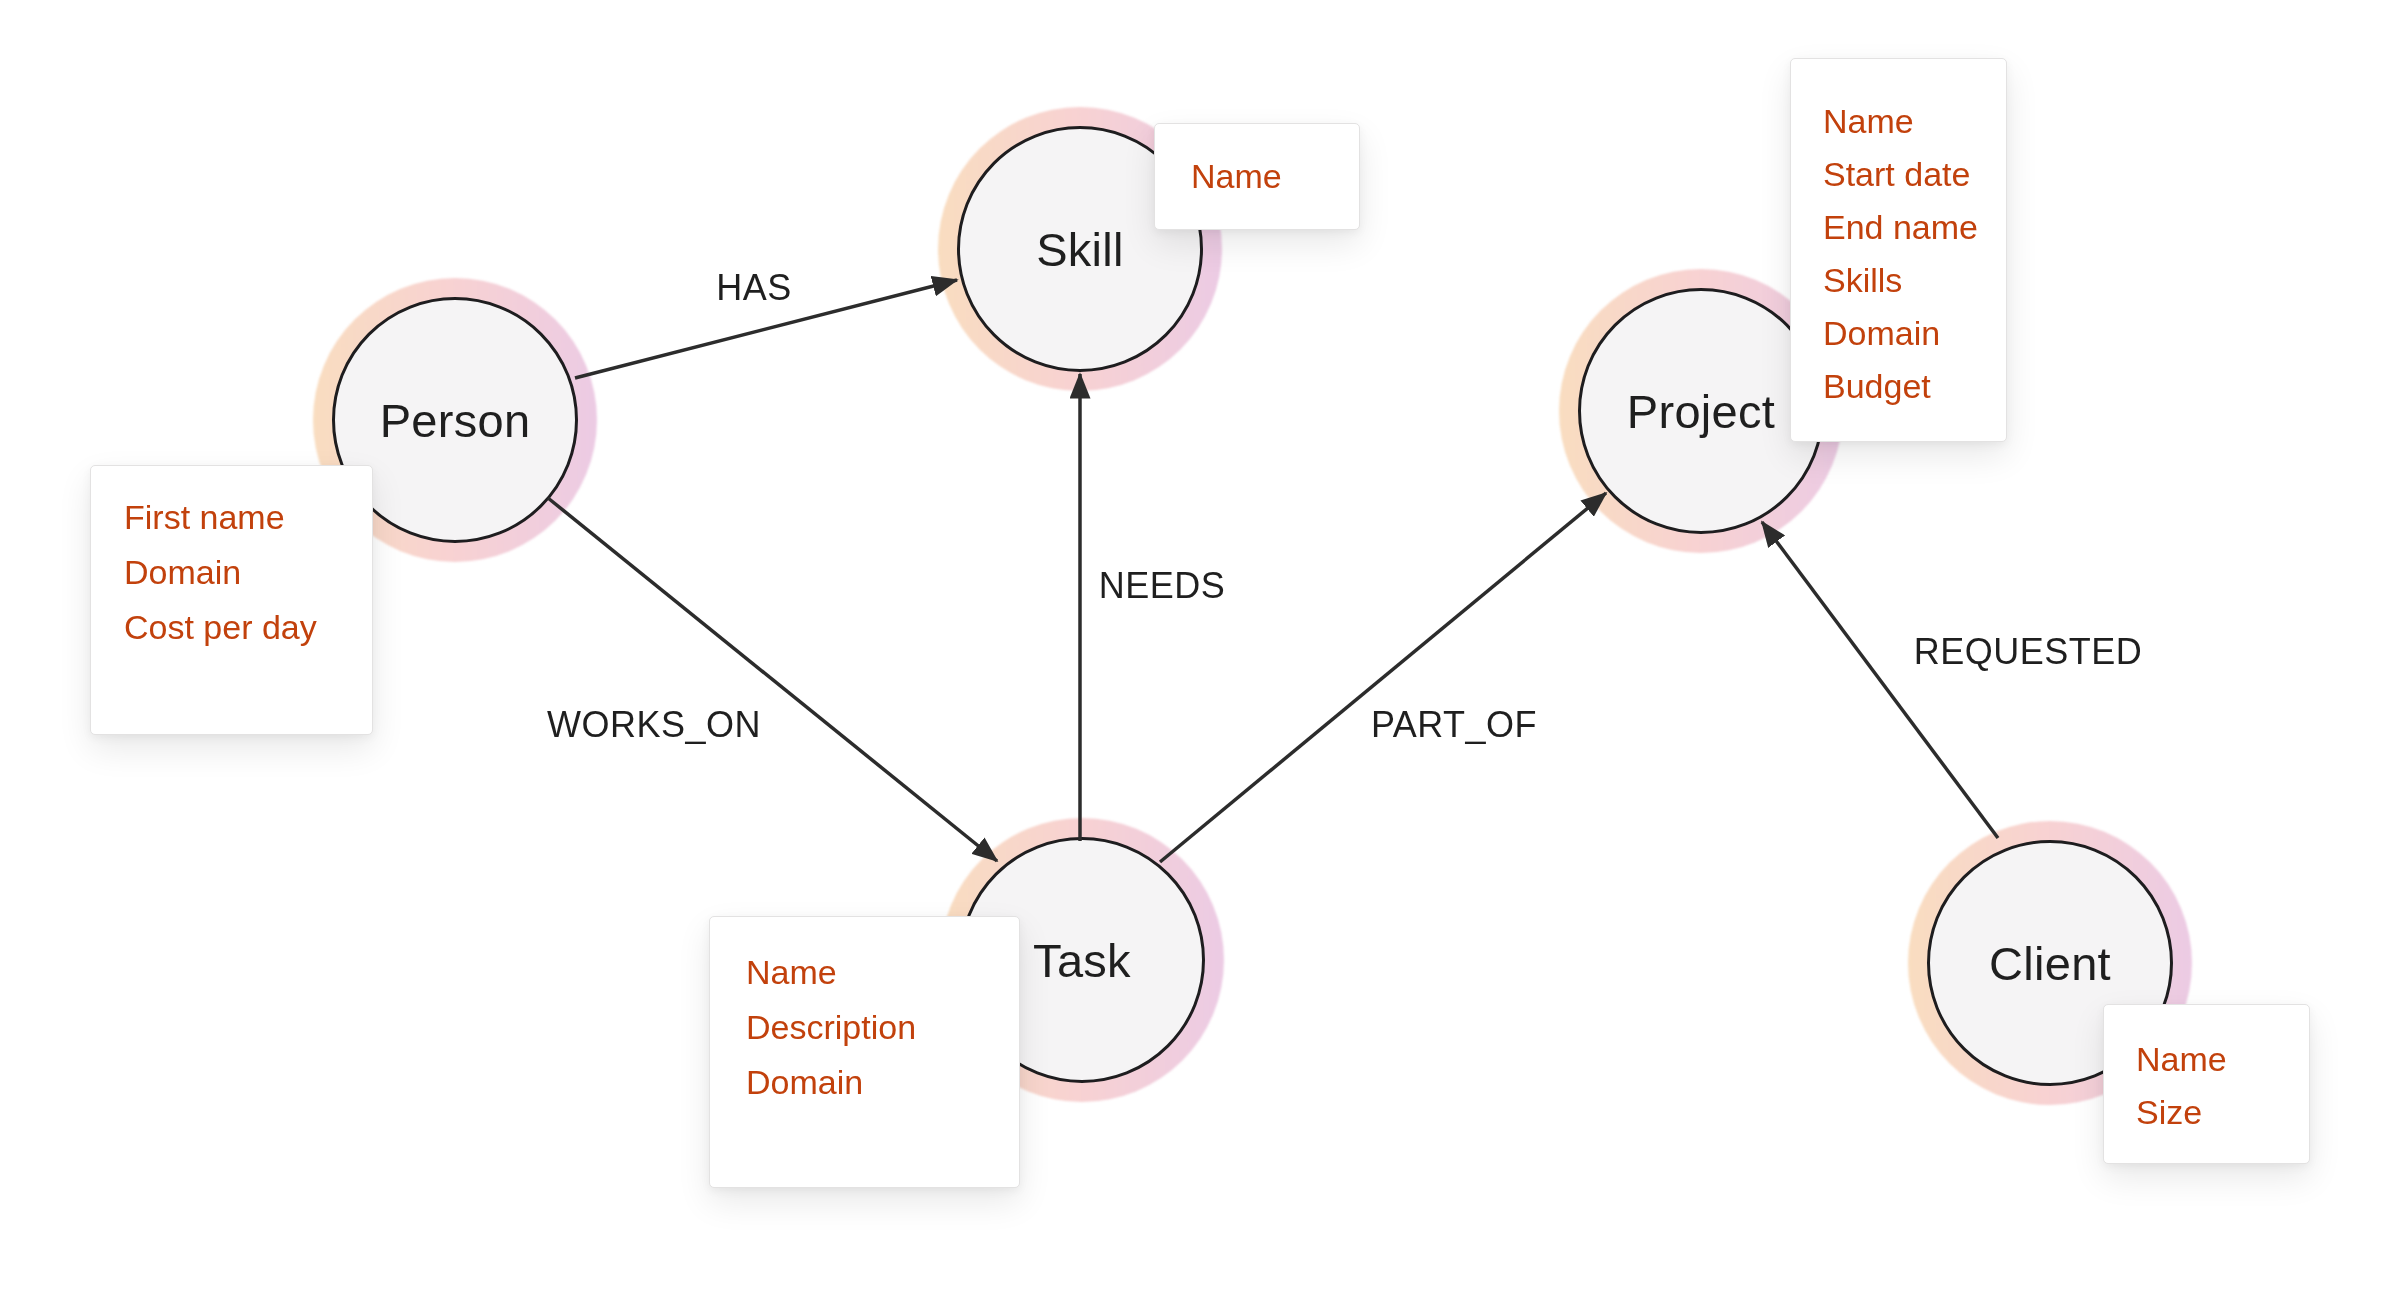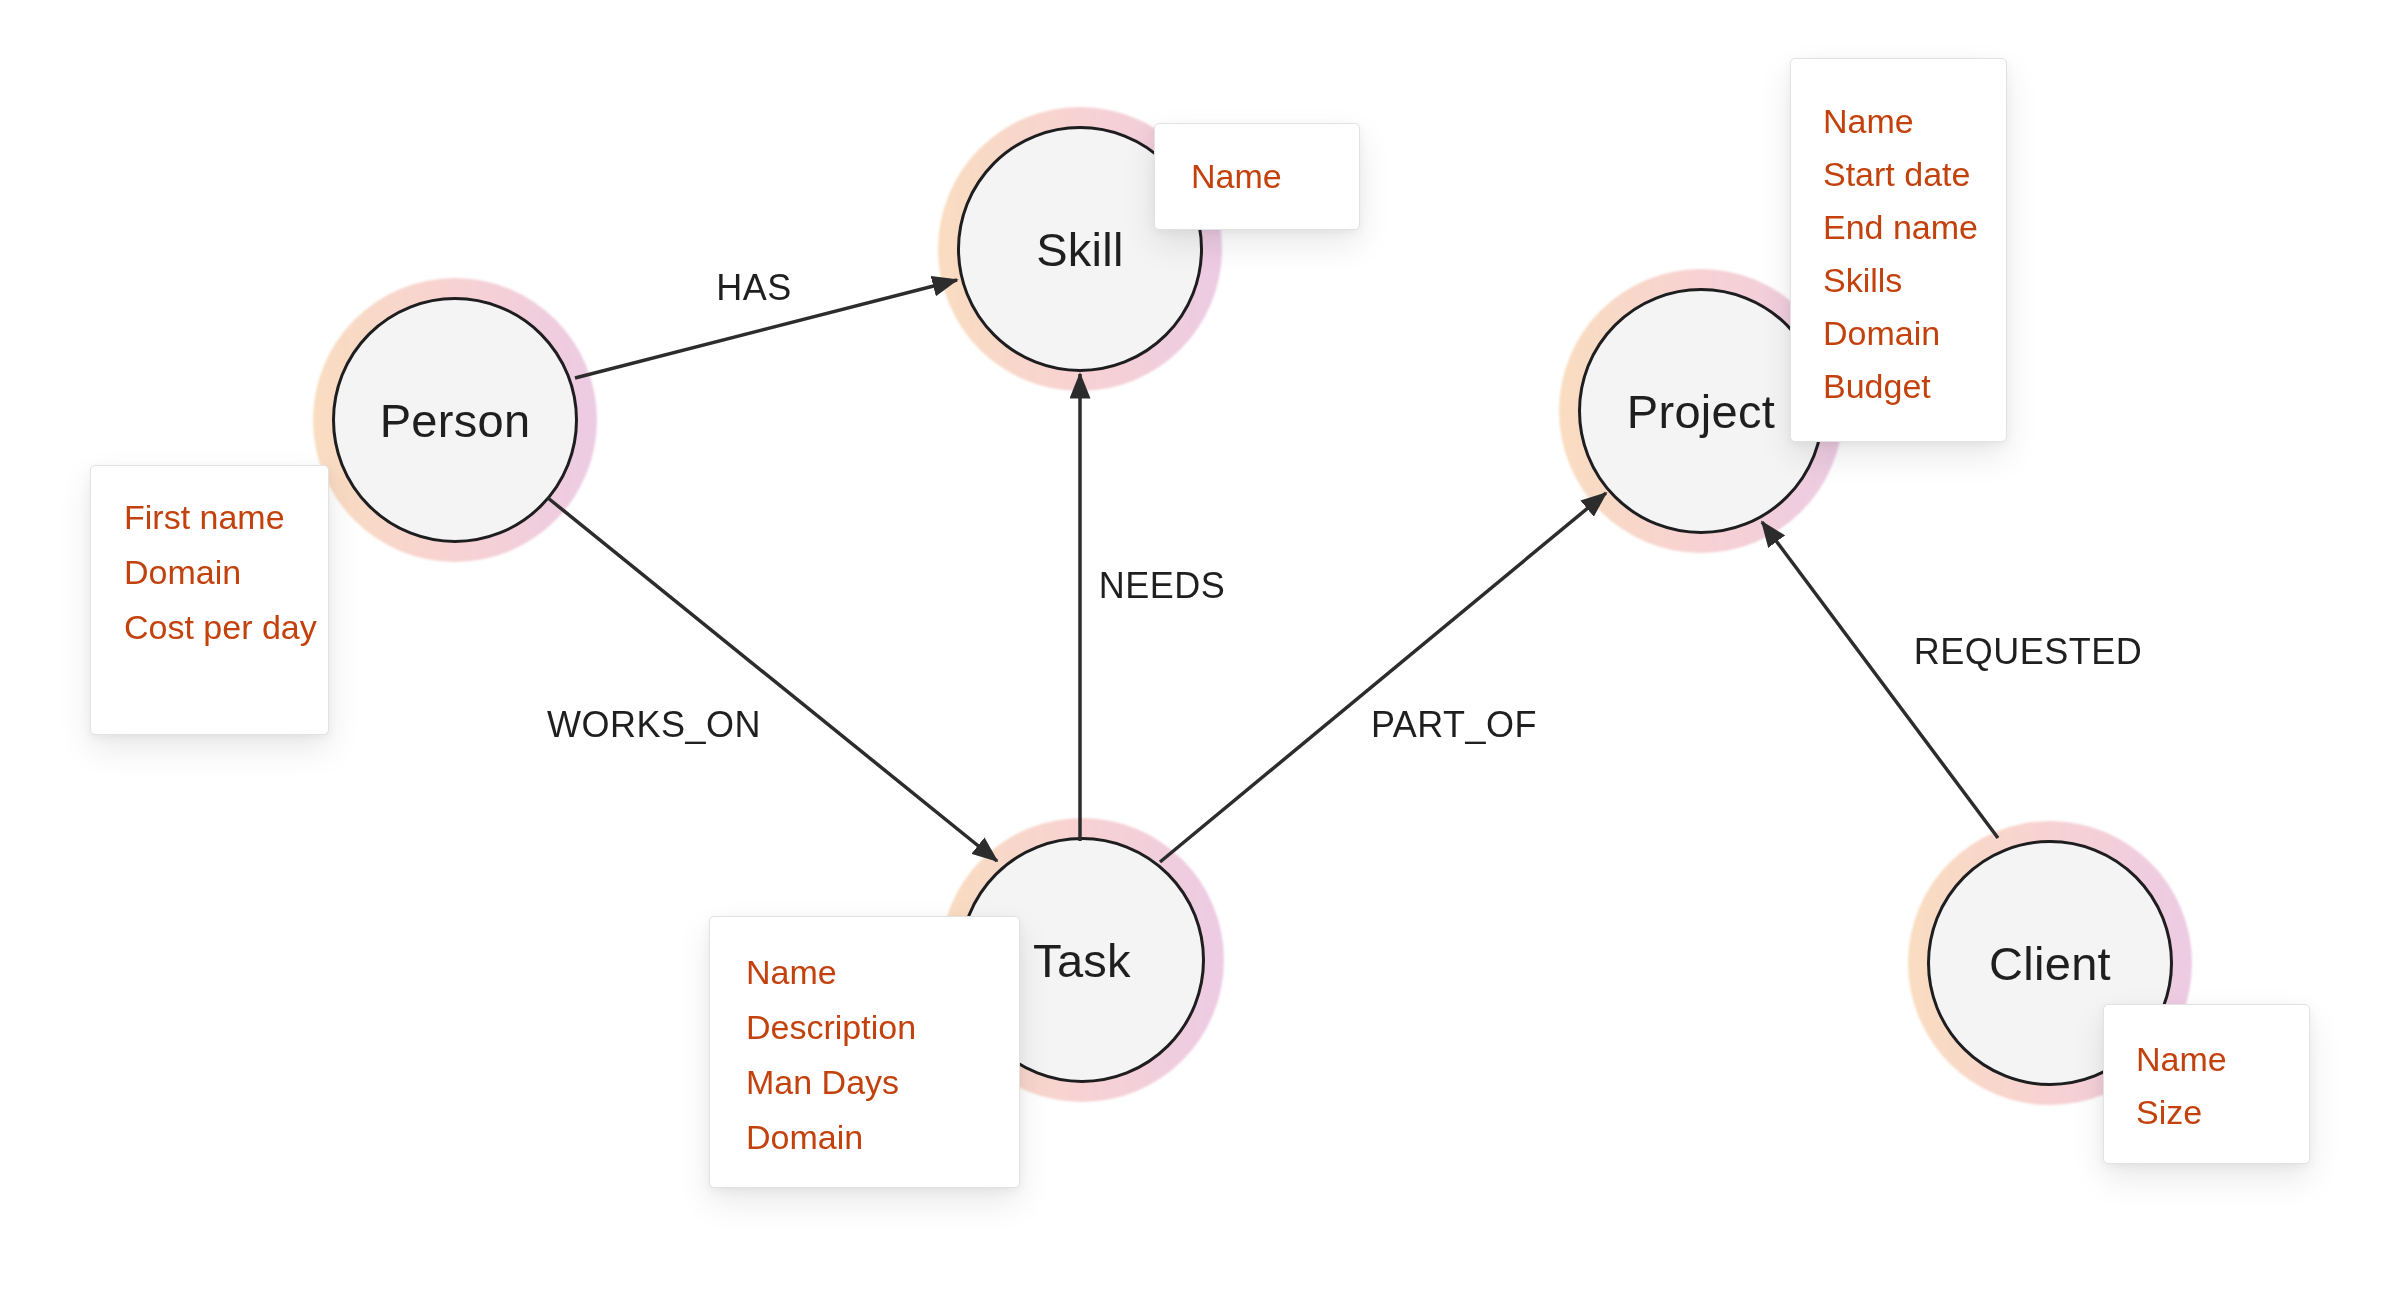--- a/index.html
+++ b/index.html
@@ -79,21 +79,21 @@
     border: 1.5px solid #e3e2e2;
     border-radius: 5px;
     box-shadow: 0 14px 34px rgba(0,0,0,0.09), 0 3px 10px rgba(0,0,0,0.05);
     box-sizing: border-box;
     font-size: 34px;
     color: #c2410c;
   }
   .card ul { list-style: none; margin: 0; padding: 0; }
   .card li { white-space: nowrap; }
 
-  .card-person  { left: 90px;   top: 465px;  width: 239px; height: 270px; padding: 24px 0 0 33px; }
+  .card-person  { left: 90px;   top: 465px;  width: 283px; height: 270px; padding: 24px 0 0 33px; }
   .card-person li  { line-height: 55px; }
   .card-skill   { left: 1154px; top: 123px;  width: 206px; height: 107px; padding-left: 36px; display: flex; align-items: center; }
   .card-project { left: 1790px; top: 58px;   width: 217px; height: 384px; padding: 36px 0 0 32px; }
   .card-project li { line-height: 53px; }
   .card-task    { left: 709px;  top: 916px;  width: 311px; height: 272px; padding: 28px 0 0 36px; }
   .card-task li { line-height: 55px; }
   .card-client  { left: 2103px; top: 1004px; width: 207px; height: 160px; padding: 28px 0 0 32px; }
   .card-client li { line-height: 53px; }
 
   
@@ -185,21 +185,20 @@
       <li>Skills</li>
       <li>Domain</li>
       <li>Budget</li>
     </ul>
   </div>
 
   <div class="card card-task">
     <ul>
       <li>Name</li>
       <li>Description</li>
-      <li>Man Days</li>
       <li>Domain</li>
     </ul>
   </div>
 
   <div class="card card-client">
     <ul>
       <li>Name</li>
       <li>Size</li>
     </ul>
   </div>

